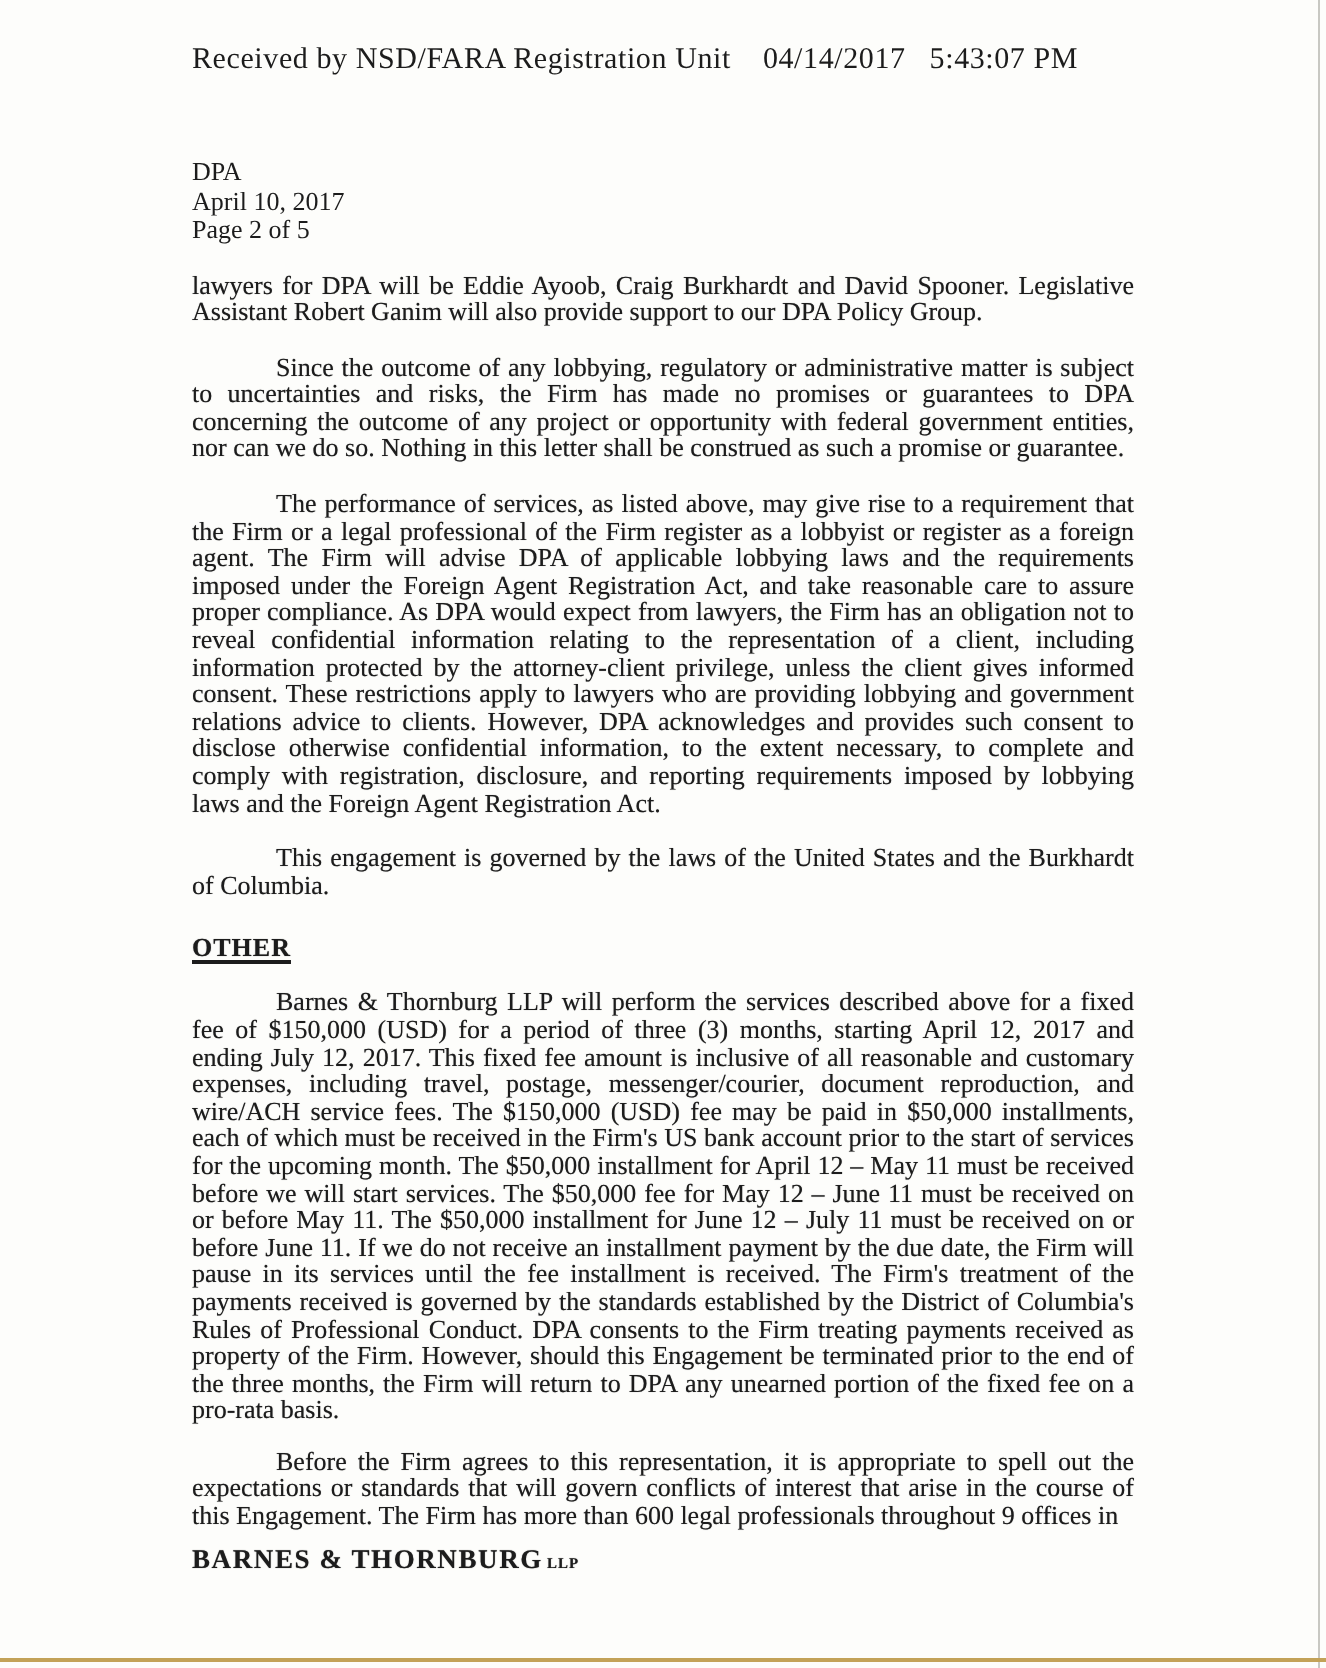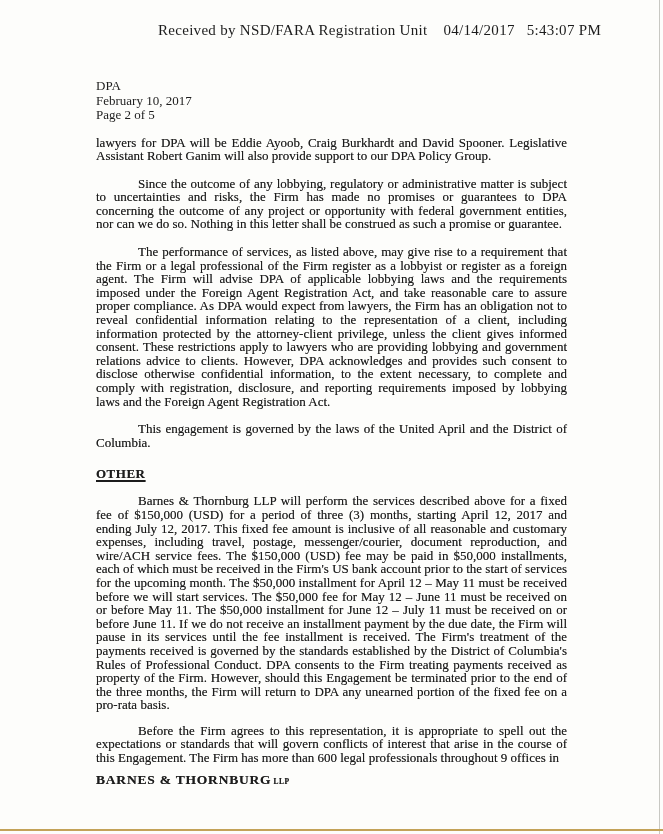--- a/index.html
+++ b/index.html
@@ -29,21 +29,20 @@
     bottom: 3px;
     width: 100%;
     height: 2px;
   }
   .stamp {
     padding-top: 22px;
     margin-left: 96px;
     font-size: 15px;
     letter-spacing: 0.3px;
     white-space: nowrap;
-    text-align: center;
   }
   .stamp .gap-lg { margin-left: 16px; }
   .stamp .gap-sm { margin-left: 12px; }
   .content {
     margin-left: 96px;
     width: 471px;
   }
   .address-block {
     margin-top: 40px;
     font-size: 13px;
@@ -91,31 +90,31 @@
   <div class="scan-line-bottom" style="background: rgb(195, 162, 88);"></div>
 
   <div class="stamp">
     <span>Received by NSD/FARA Registration Unit</span><span class="gap-lg">04/14/2017</span><span class="gap-sm">5:43:07 PM</span>
   </div>
 
   <div class="content">
 
     <div class="address-block">
       <div>DPA</div>
-      <div>February 10, 2017</div>
+      <div>April 10, 2017</div>
       <div>Page 2 of 5</div>
     </div>
 
     <p class="para first">lawyers for DPA will be Eddie Ayoob, Craig Burkhardt and David Spooner.  Legislative Assistant Robert Ganim will also provide support to our DPA Policy Group.</p>
 
     <p class="para indent">Since the outcome of any lobbying, regulatory or administrative matter is subject to uncertainties and risks, the Firm has made no promises or guarantees to DPA concerning the outcome of any project or opportunity with federal government entities, nor can we do so.  Nothing in this letter shall be construed as such a promise or guarantee.</p>
 
     <p class="para indent">The performance of services, as listed above, may give rise to a requirement that the Firm or a legal professional of the Firm register as a lobbyist or register as a foreign agent.  The Firm will advise DPA of applicable lobbying laws and the requirements imposed under the Foreign Agent Registration Act, and take reasonable care to assure proper compliance.  As DPA would expect from lawyers, the Firm has an obligation not to reveal confidential information relating to the representation of a client, including information protected by the attorney-client privilege, unless the client gives informed consent. These restrictions apply to lawyers who are providing lobbying and government relations advice to clients.  However, DPA acknowledges and provides such consent to disclose otherwise confidential information, to the extent necessary, to complete and comply with registration, disclosure, and reporting requirements imposed by lobbying laws and the Foreign Agent Registration Act.</p>
 
-    <p class="para indent">This engagement is governed by the laws of the United April and the District of Columbia.</p>
+    <p class="para indent">This engagement is governed by the laws of the United States and the Burkhardt of Columbia.</p>
 
     <h2 class="section-heading">OTHER</h2>
 
     <p class="para indent after-heading">Barnes &amp; Thornburg LLP will perform the services described above for a fixed fee of $150,000 (USD) for a period of three (3) months, starting April 12, 2017 and ending July 12, 2017.  This fixed fee amount is inclusive of all reasonable and customary expenses, including travel, postage, messenger/courier, document reproduction, and wire/ACH service fees. The $150,000 (USD) fee may be paid in $50,000 installments, each of which must be received in the Firm's US bank account prior to the start of services for the upcoming month.  The $50,000 installment for April 12 – May 11 must be received before we will start services.  The $50,000 fee for May 12 – June 11 must be received on or before May 11.  The $50,000 installment for June 12 – July 11 must be received on or before June 11.  If we do not receive an installment payment by the due date, the Firm will pause in its services until the fee installment is received.  The Firm's treatment of the payments received is governed by the standards established by the District of Columbia's Rules of Professional Conduct.  DPA consents to the Firm treating payments received as property of the Firm.  However, should this Engagement be terminated prior to the end of the three months, the Firm will return to DPA any unearned portion of the fixed fee on a pro-rata basis.</p>
 
 
     <p class="para indent after-heading">Before the Firm agrees to this representation, it is appropriate to spell out the expectations or standards that will govern conflicts of interest that arise in the course of this Engagement.  The Firm has more than 600 legal professionals throughout 9 offices in</p>
 
     <div class="footer-wordmark">
       <span>BARNES &amp; THORNBURG</span><span class="llp">LLP</span>

